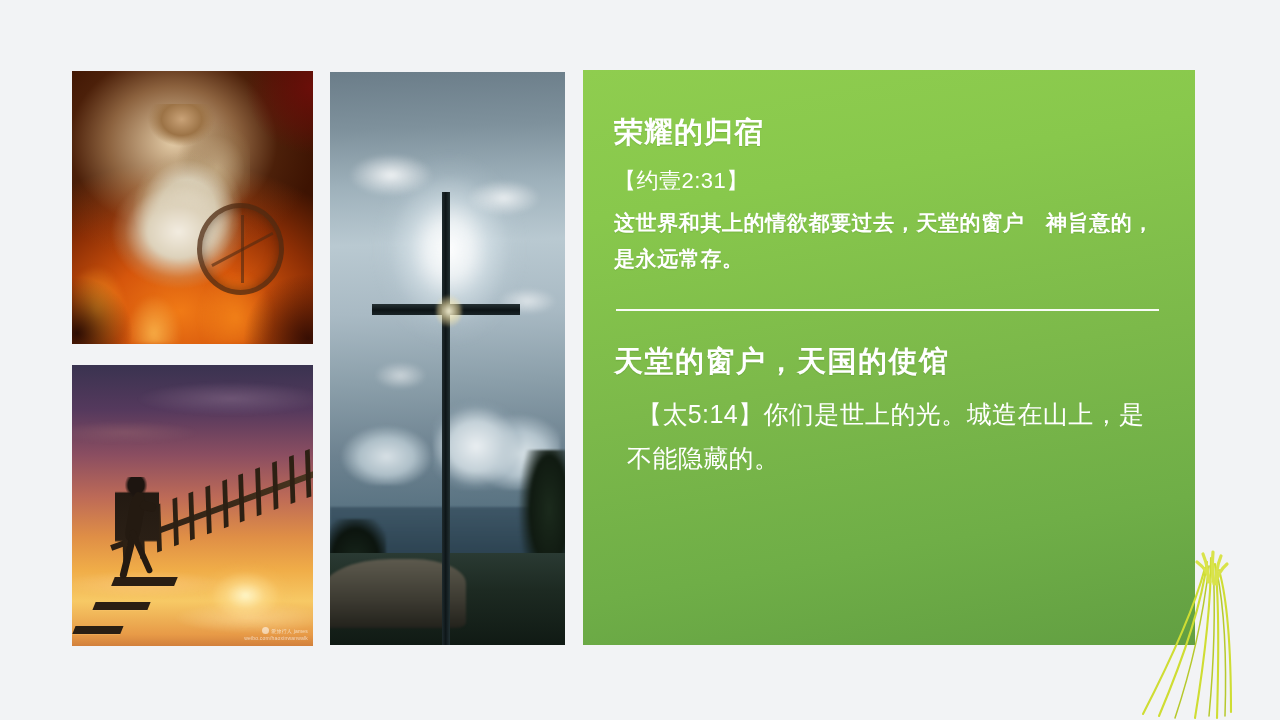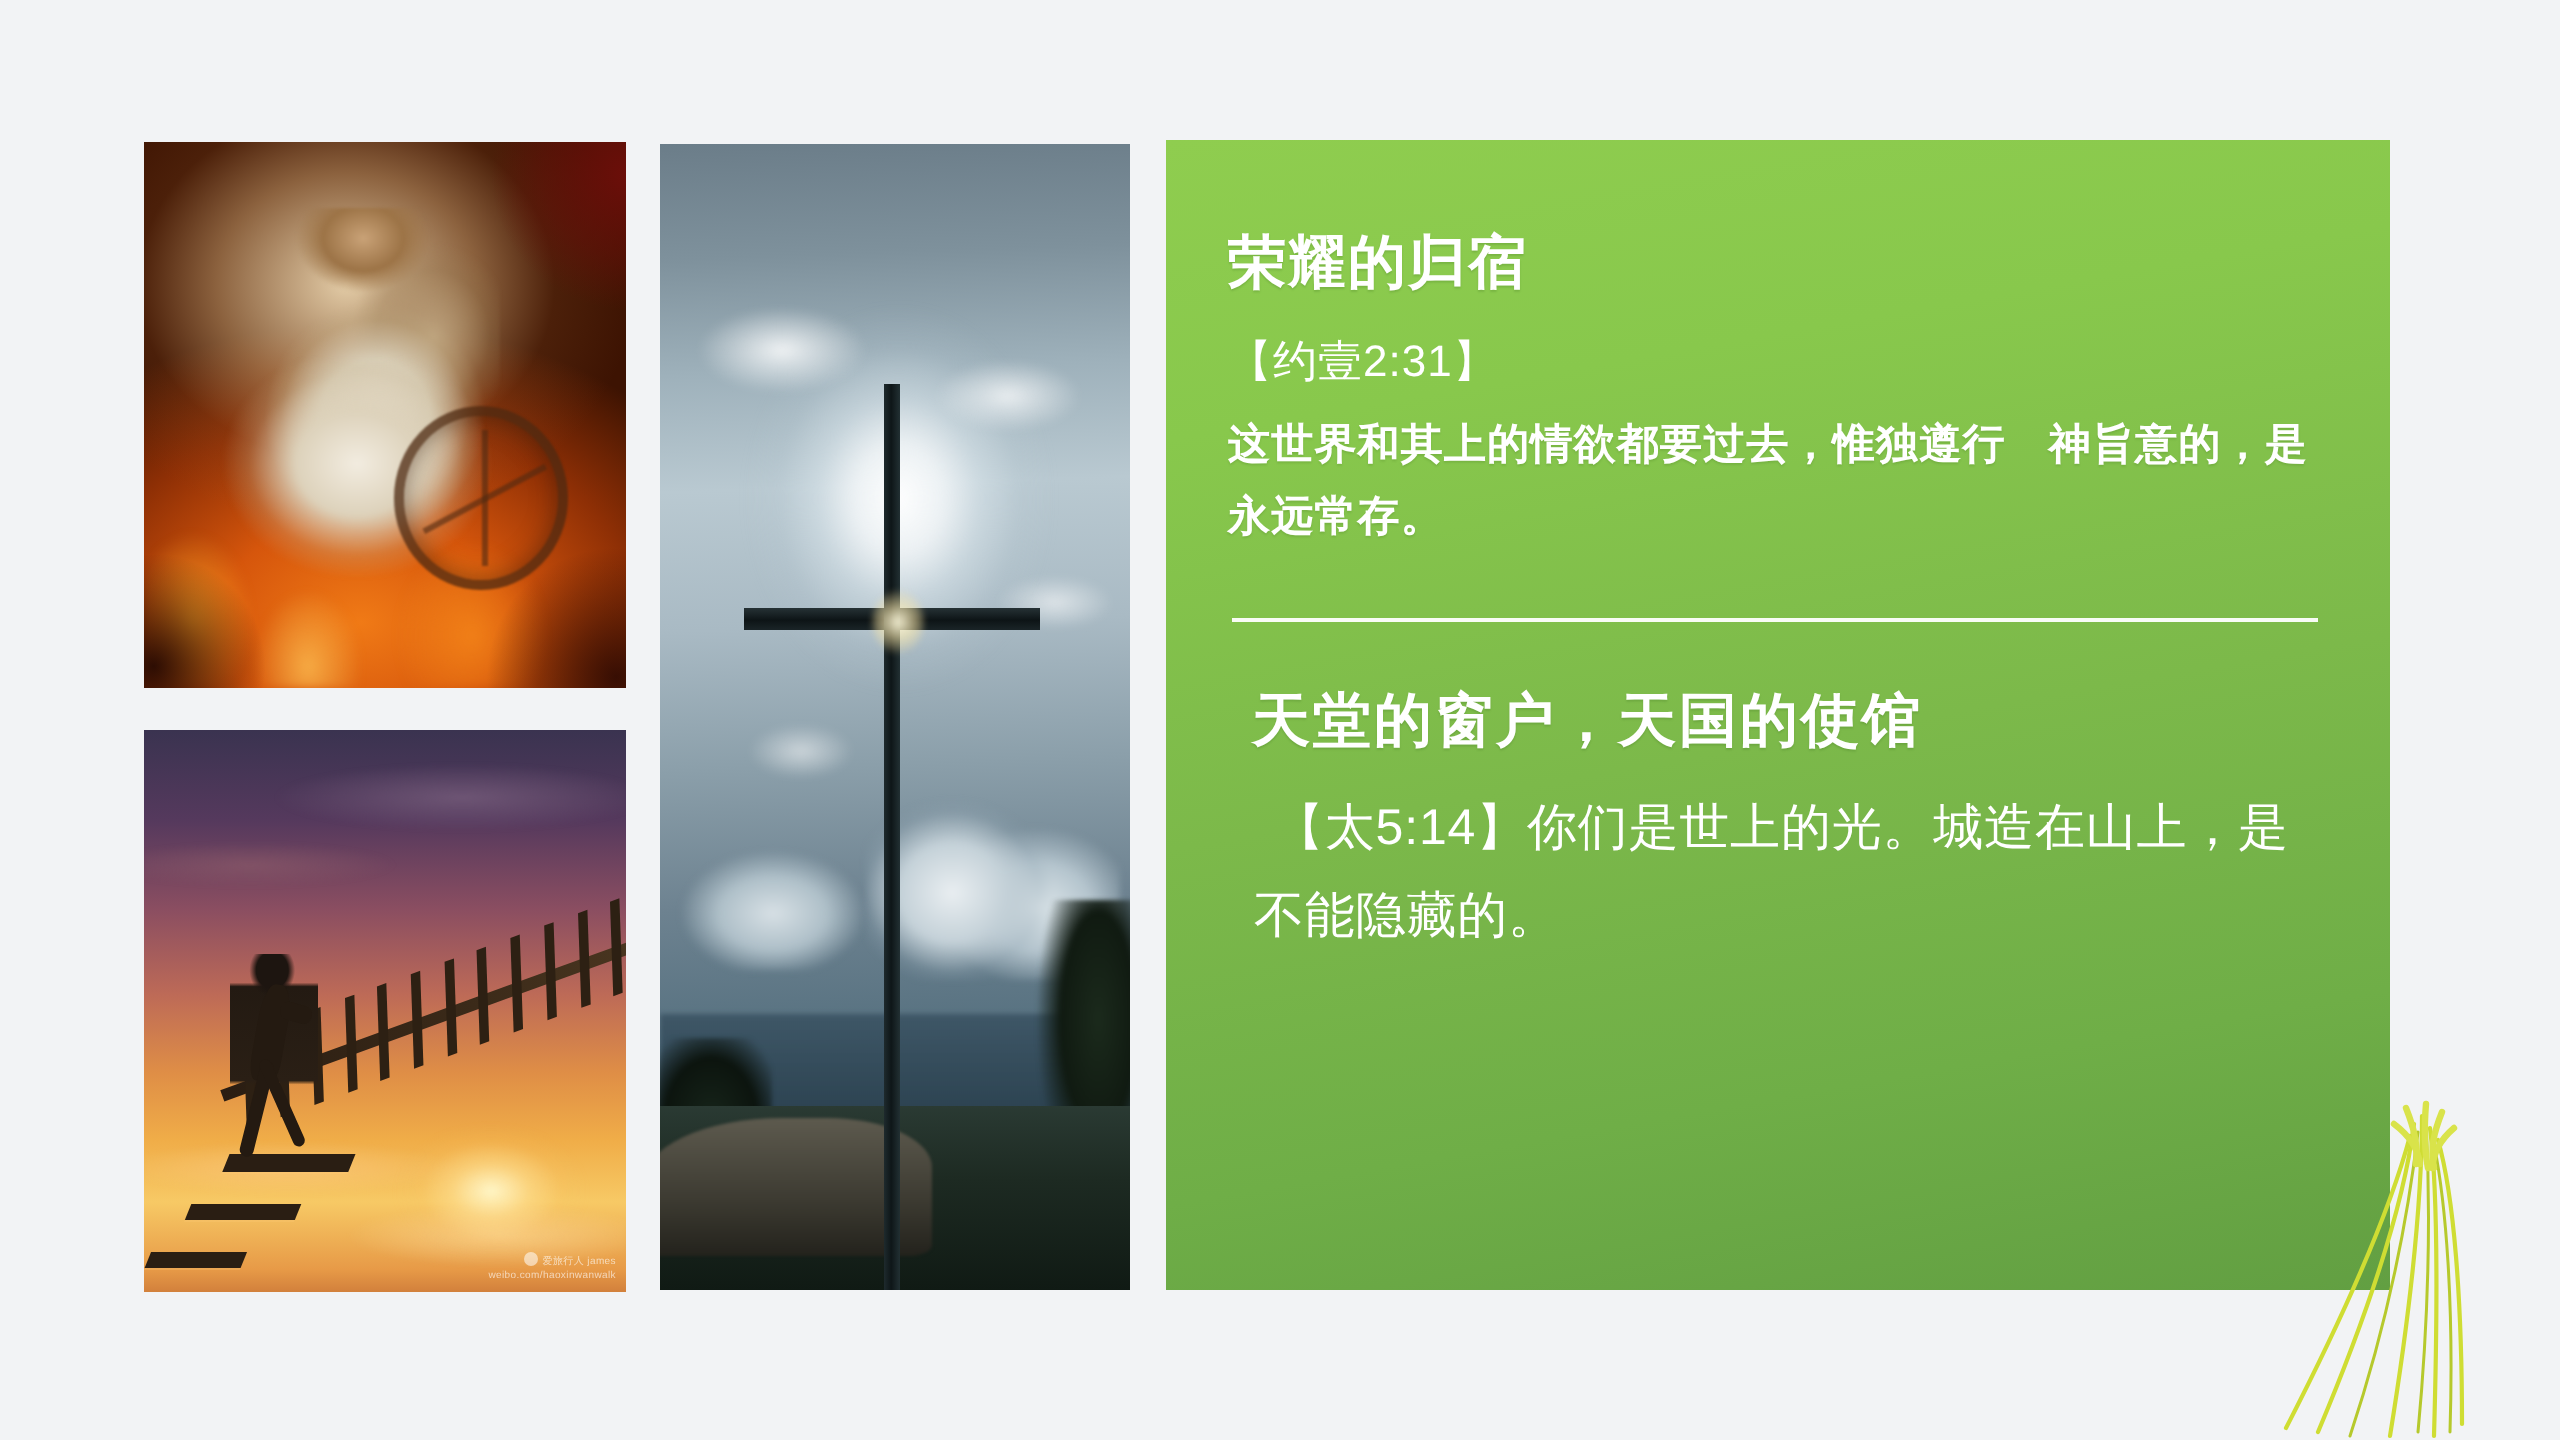--- a/index.html
+++ b/index.html
@@ -362,21 +362,21 @@
     margin: 32px 2px 34px 2px;
     opacity: 0.95;
   }
 
   .block-title-2 {
     font-size: 29px;
     font-weight: bold;
     color: #ffffff;
     line-height: 1.12;
     letter-spacing: 1.5px;
-    margin: 0 0 14px 12px;
+    margin: 0 0 14px 0;
     text-shadow: 0 1px 1px rgba(60,110,30,0.22);
   }
 
   .verse-plain {
     font-size: 25px;
     font-weight: normal;
     color: #ffffff;
     line-height: 1.78;
     letter-spacing: 0.4px;
     margin: 13px;
@@ -477,21 +477,21 @@
       <div class="flare"></div>
     </div>
   </div>
 
   <div class="panel">
 
     <h1 class="block-title">荣耀的归宿</h1>
 
     <p class="ref-line">【约壹2:31】</p>
 
-    <p class="verse-bold">这世界和其上的情欲都要过去，惟独遵行　神旨意的，是永远常存。</p>
+    <p class="verse-bold">这世界和其上的情欲都要过去，天堂的窗户　神旨意的，是永远常存。</p>
 
     <div class="divider"></div>
 
     <h2 class="block-title-2">天堂的窗户，天国的使馆</h2>
 
     <p class="verse-plain">【太5:14】你们是世上的光。城造在山上，是不能隐藏的。</p>
   </div>
 
   <svg class="grass" viewBox="0 0 145 172">
     <g fill="none" stroke="#cfdd33" stroke-width="2.1" stroke-linecap="round">

